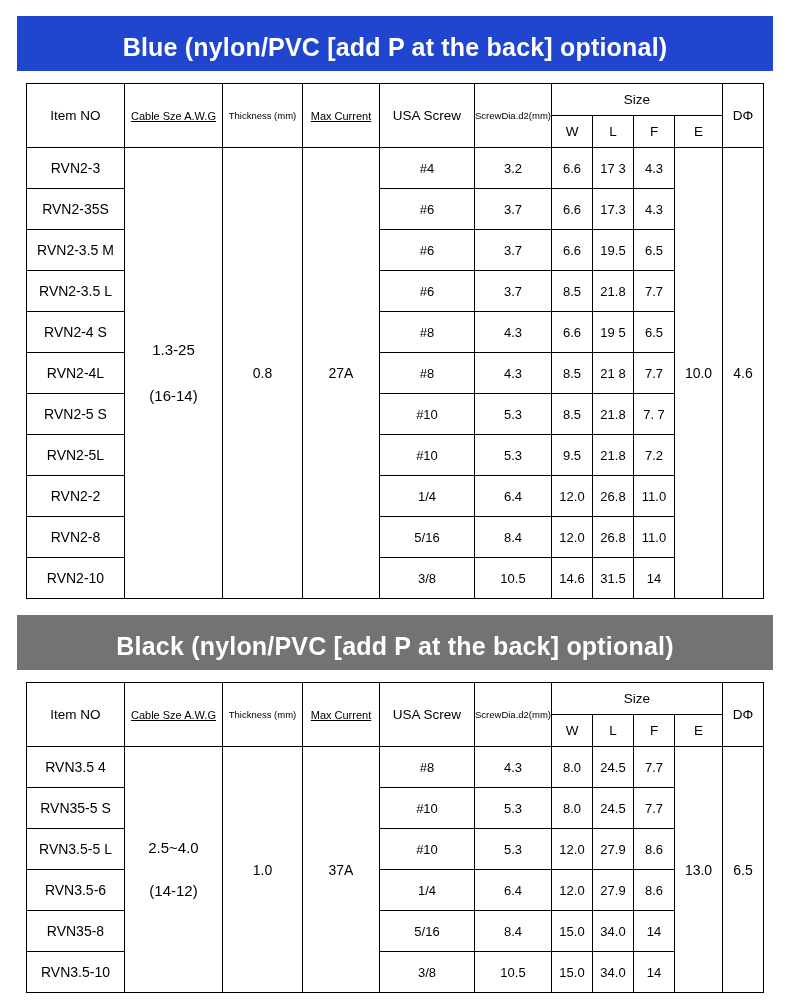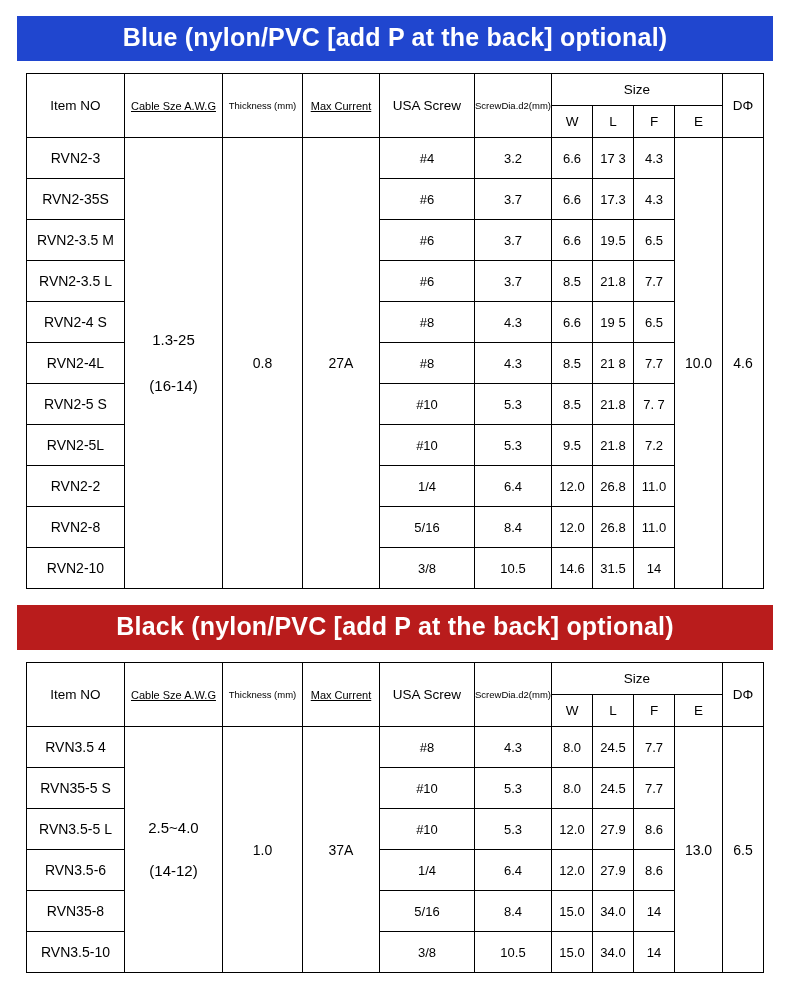--- a/index.html
+++ b/index.html
@@ -24,24 +24,24 @@
   .section {
     margin: 0 auto;
   }
   .banner {
     margin: 0 17px;
     text-align: center;
     font-size: 25px;
     font-weight: bold;
     color: #ffffff;
     letter-spacing: 0.2px;
-    padding: 7px 0 9px 0;
+    padding: 17px 0 9px 0;
   }
   .banner-blue { background: #2046cf; margin-top: 16px; }
-  .banner-black { background: #b91c1c; margin-top: 16px; }
+  .banner-black { background: #737373; margin-top: 16px; }
 
   table.spec {
     border-collapse: collapse;
     margin: 12px auto 0 auto;
     table-layout: fixed;
   }
   table.spec td, table.spec th {
     border: 1px solid #000;
     text-align: center;
     vertical-align: middle;

